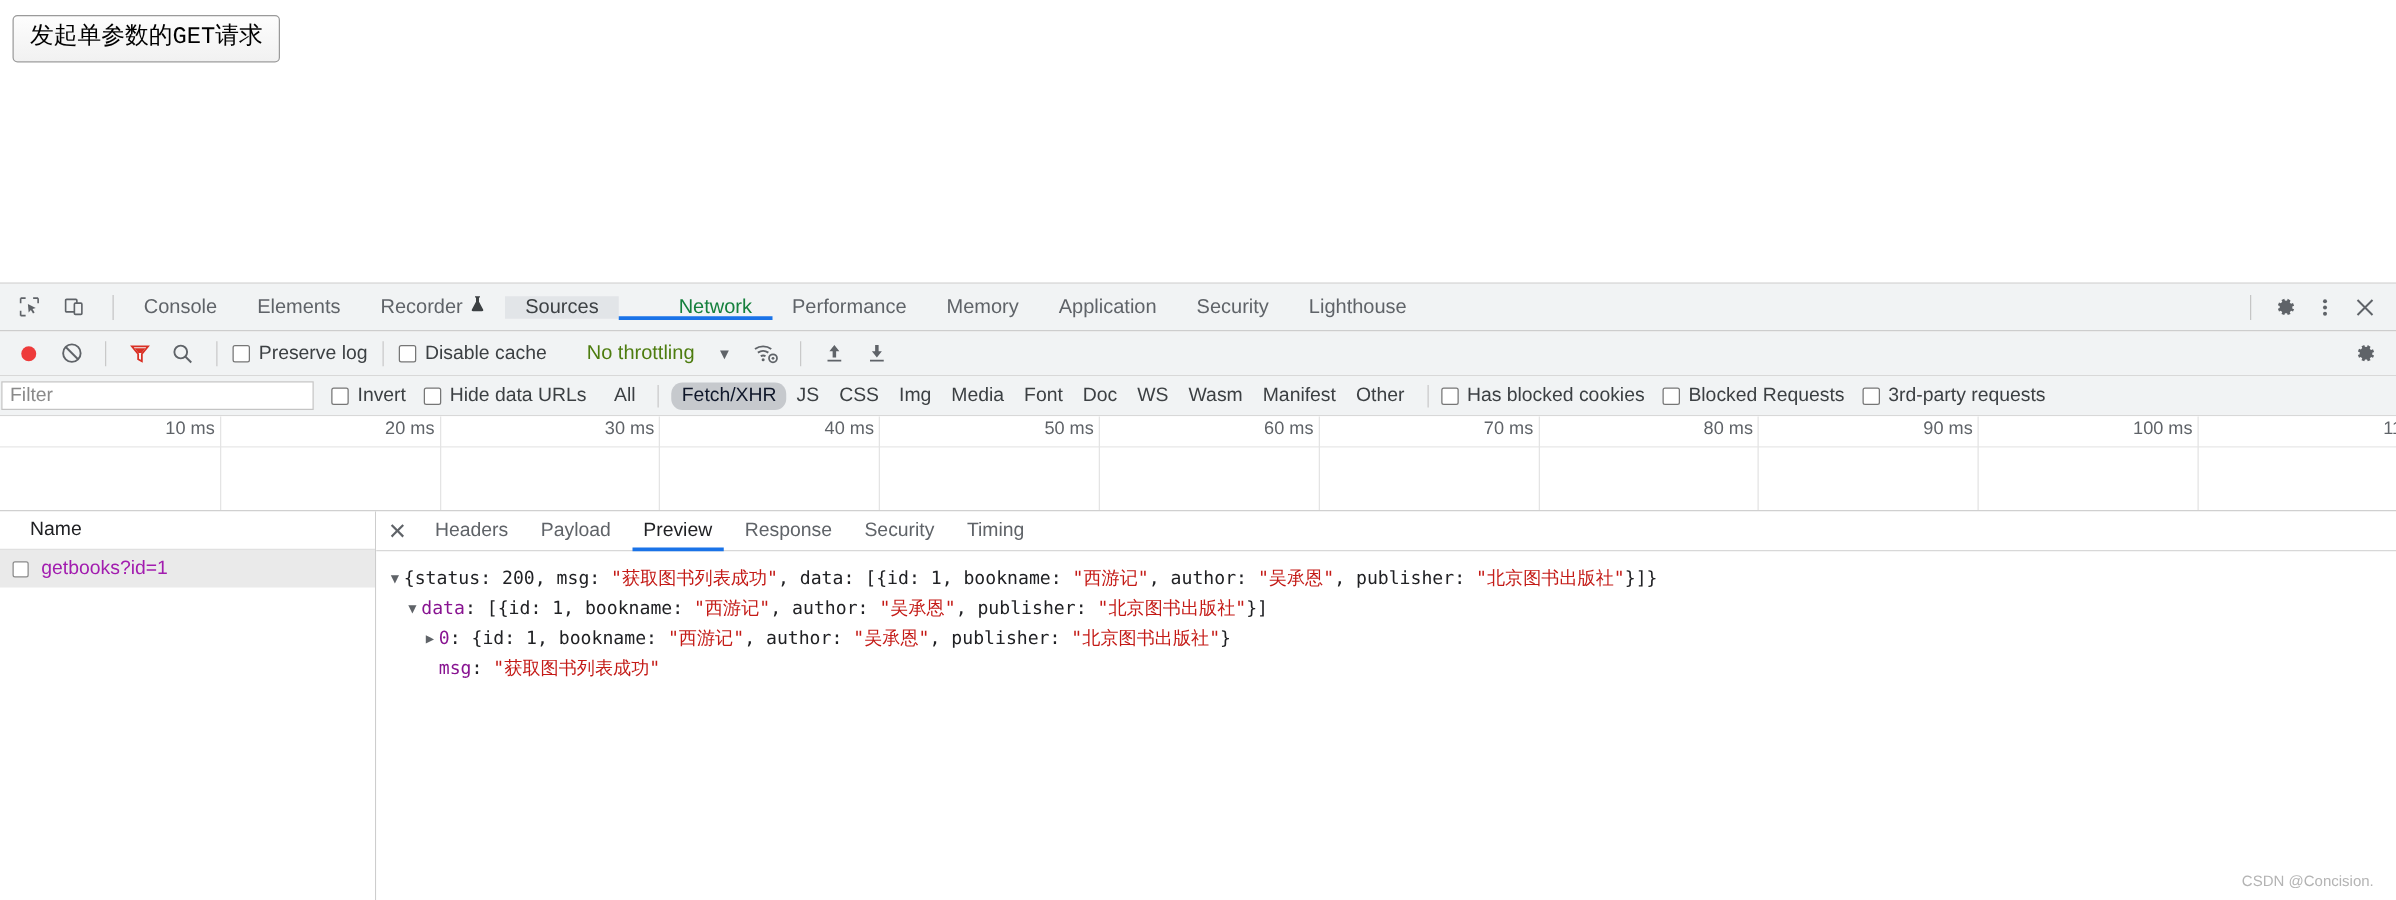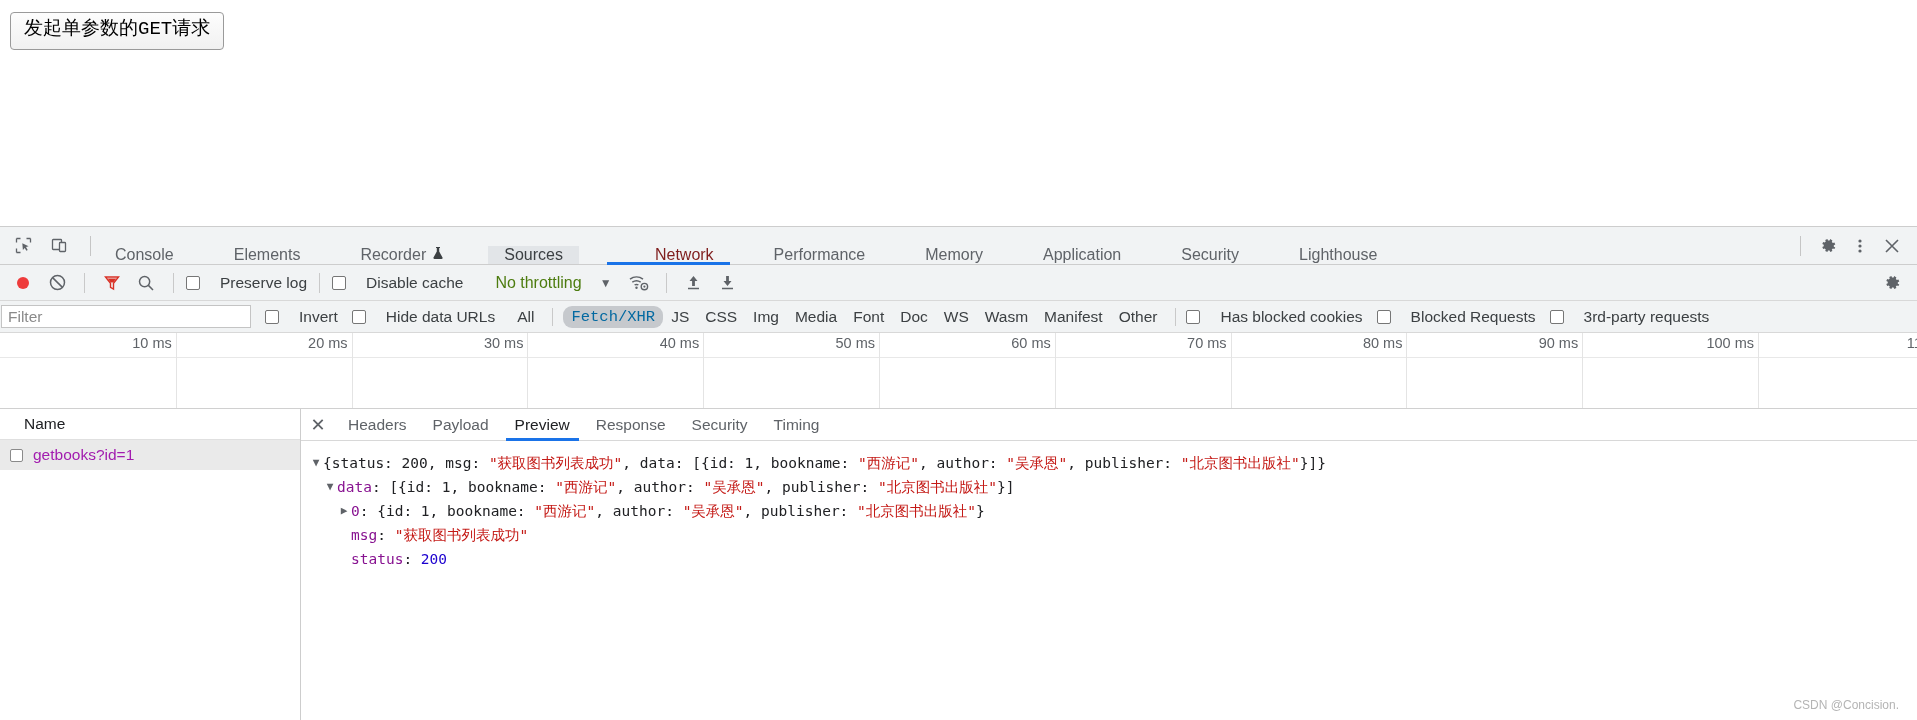--- a/index.html
+++ b/index.html
@@ -47,32 +47,32 @@
     display: flex; align-items: stretch;
   }
   .tb-icons { display:flex; align-items:center; padding-left:10px; gap:10px; }
   .tb-icon {
     width: 26px; height: 26px;
     display:flex; align-items:center; justify-content:center;
     border-radius:3px; cursor:pointer;
   }
   .tb-icon svg { display:block; }
   .tb-sep { width:1px; height:20px; background:#c5c5c5; align-self:center; margin:0 8px; }
-  .tabs { display:flex; align-items:flex-end;gap:28px; }
+  .tabs { display:flex; align-items:center; }
   .tab {
     display:flex; align-items:center; gap:6px;
     padding: 0 16px;
     font-size: 16px;
     color: #5f6368;
     cursor: pointer;
     position: relative;
     white-space: nowrap;
   }
   .tab.hovered { background:#e2e5e8; color:#3c4043; }
-  .tab.active { color:#7f1d1d;padding-left:48px; }
+  .tab.active { color:#15803d;padding-left:48px; }
   .tab.active::after {
     content:""; position:absolute; left:0; right:0; bottom:-1px;
     height:3px; background:#1a73e8;
   }
   .tab-spacer { flex:1; }
   .tabstrip-right { display:flex; align-items:center; gap:6px; padding-right:12px; }
 
   
   .nettool {
     height: 36px;
@@ -80,21 +80,21 @@
     border-bottom:1px solid #d8d8d8;
     display:flex; align-items:center;
     padding-left: 8px; gap: 4px;
   }
   .nt-btn {
     width:30px; height:28px; display:flex; align-items:center; justify-content:center;
     cursor:pointer; border-radius:3px;
   }
   .nt-sep { width:1px; height:20px; background:#c9c9c9; margin:0 8px; }
   .cbx {
-    display:inline-flex; align-items:center; gap:20px;
+    display:inline-flex; align-items:center; gap:7px;
     font-size:15.5px; color:#3c4043; cursor:pointer; white-space:nowrap;
   }
   .cbx .box {
     width:14px; height:14px; border:1px solid #767676; background:#fff;
     border-radius:2px; display:inline-block;
   }
   .throttle {
     font-size:16px; color:#4d7c0f; margin-left:28px; white-space:nowrap; cursor:pointer;
   }
   .caret {
@@ -119,21 +119,21 @@
     padding: 0 6px;
     font-family: "Liberation Sans", sans-serif;
     outline: none;
   }
   .filter-input::placeholder { color:#8a8a8a; }
   .fb-sep { width:1px; height:18px; background:#c9c9c9; margin:0 10px; }
   .ftype {
     font-size:15.5px; color:#3c4043; padding: 2px 8px; border-radius:9px;
     cursor:pointer; white-space:nowrap;
   }
-  .ftype.sel { background:#c6c9cd; color:#0369a1;font-family:Liberation Mono, monospace; }
+  .ftype.sel { background:#c6c9cd; color:#0f172a; }
   .fspacer { width: 14px; }
 
   
   .ruler {
     position: relative;
     height: 76px;
     background:#ffffff;
     border-bottom: 1px solid #d0d0d0;
     overflow: hidden;
   }
@@ -481,23 +481,19 @@
               <span><span class="k">data</span><span class="p">: [{id: 1, bookname: </span><span class="s">"西游记"</span><span class="p">, author: </span><span class="s">"吴承恩"</span><span class="p">, publisher: </span><span class="s">"北京图书出版社"</span><span class="p">}]</span></span>
             </div>
             <div class="jrow indent2">
               <span class="arrow">▶</span>
               <span><span class="k">0</span><span class="p">: {id: 1, bookname: </span><span class="s">"西游记"</span><span class="p">, author: </span><span class="s">"吴承恩"</span><span class="p">, publisher: </span><span class="s">"北京图书出版社"</span><span class="p">}</span></span>
             </div>
             <div class="jrow indent2">
               <span class="arrow none"></span>
               <span><span class="k">msg</span><span class="p">: </span><span class="s">"获取图书列表成功"</span></span>
             </div>
-            <div class="jrow indent2">
-              <span class="arrow none"></span>
-              <span><span class="k">status</span><span class="p">: </span><span class="n">200</span></span>
-            </div>
           </div>
       </div>
     </div>
   </div>
 
   <div class="watermark">CSDN @Concision.</div>
 </div>
 
 </body></html>

